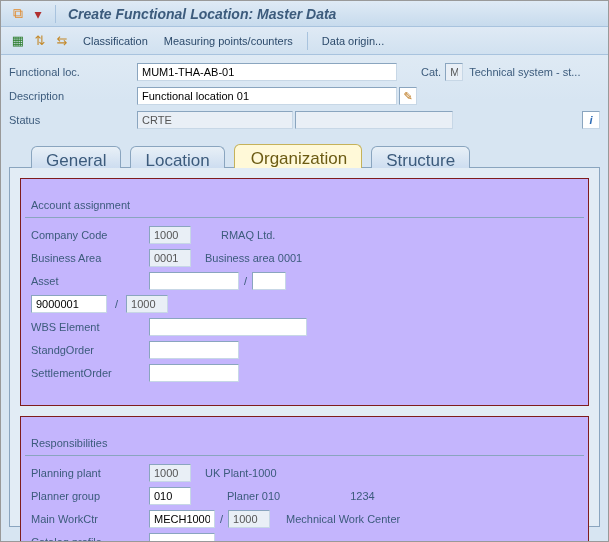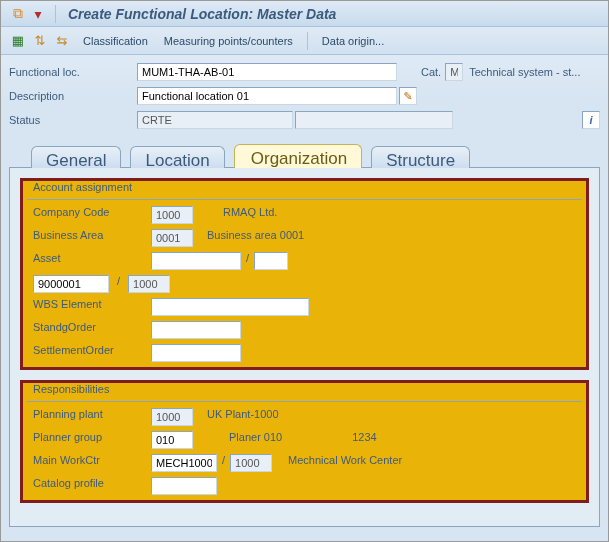--- a/index.html
+++ b/index.html
@@ -118,34 +118,34 @@
     padding-left:16px;
   }
   .tab-area {
     margin: 0 8px 8px 8px;
     background: #e2ecf5;
     border:1px solid #8aa5bf;
     padding: 10px;
     height: 360px;
   }
   .group {
-    border:3px solid #7f1d1d;
-    background:#eab308;
+    border:1px solid #7f1d1d;
+    background:#c4b5fd;
     margin-bottom:10px;
     position:relative;
-    padding: 0 10px;
+    padding: 20px 10px;
   }
   .group-title {
     padding: 0 0 6px 0;
     border-bottom:1px solid #8aa5bf;
     margin: -4px -6px 6px -6px;
     padding: 4px 6px 6px 6px;
     color:#3c5b7c;
   }
-  .frow { display:flex; align-items:flex-start; height:22px; margin:1px 0;}
+  .frow { display:flex; align-items:center; height:22px; margin:1px 0;}
   .flabel { width:118px; color:#3c5b7c; }
   .txt { margin-left:10px; color:#3c5b7c; }
   .slashsep { margin: 0 5px; color:#3c5b7c; }
 </style>
 </head>
 <body>
 
 <div class="titlebar">
   <span class="icon" style="color:#e08a2c;">⧉</span>
   <span class="icon" style="color:#b03030;">▾</span>

